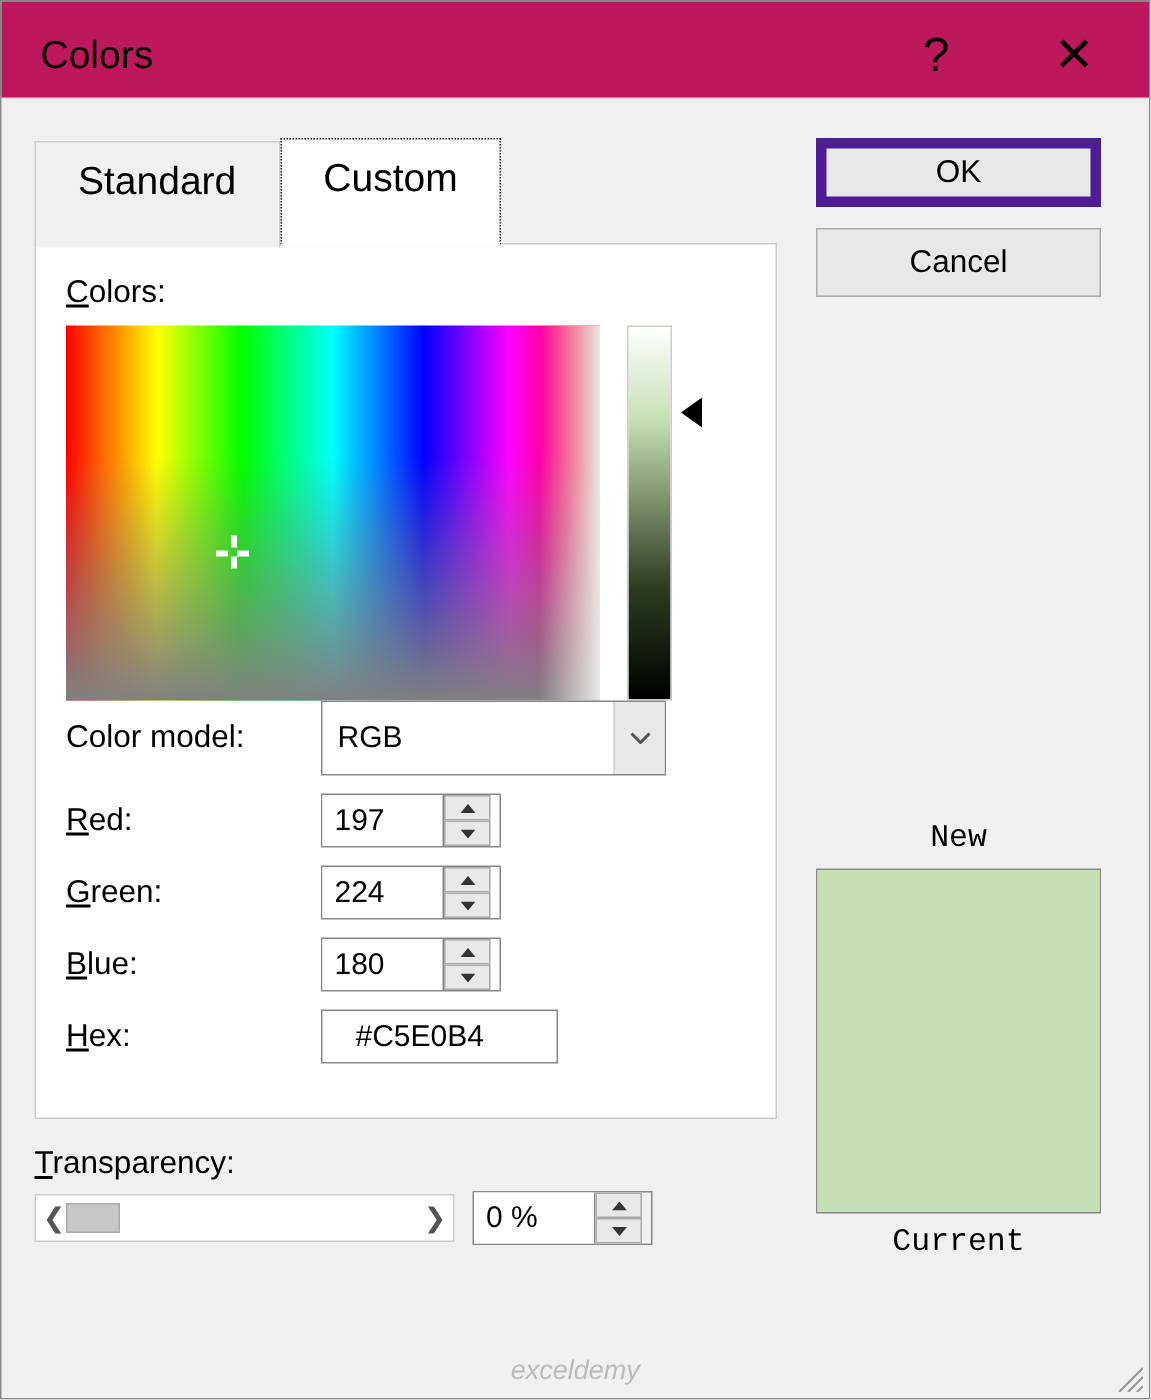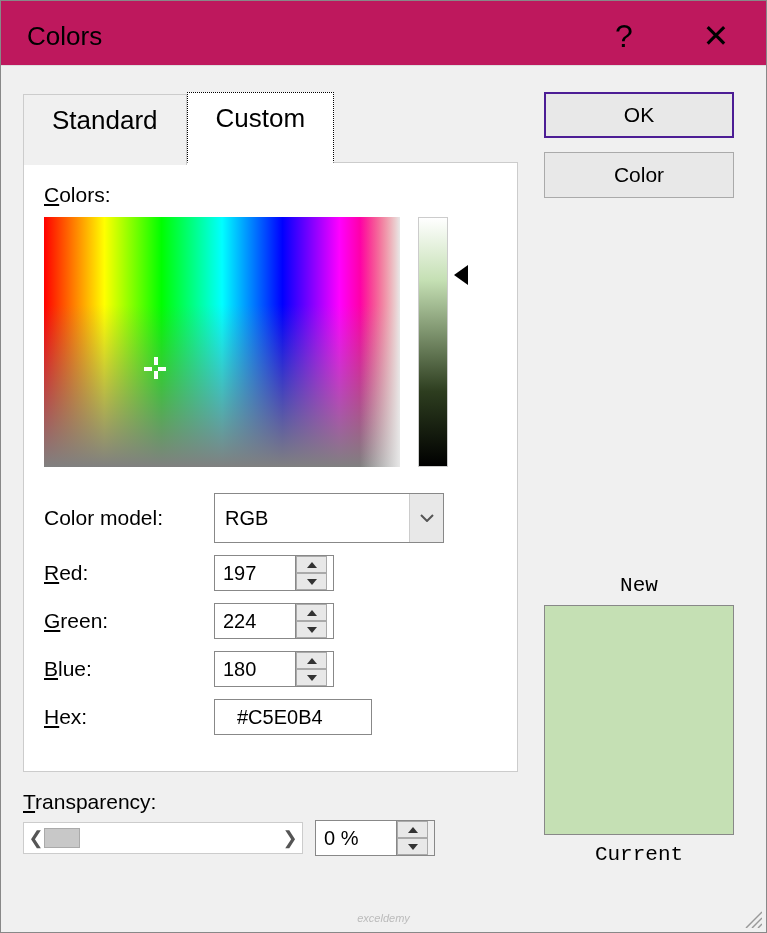--- a/index.html
+++ b/index.html
@@ -32,50 +32,50 @@
   position:absolute; right:0; top:0; width:40px; height:100%;
   background:linear-gradient(to right, rgba(128,128,128,0), #e8e8e8);
 }
 .crosshair { position: absolute; width: 20px; height: 20px; pointer-events: none; }
 .crosshair::before, .crosshair::after { content: ''; position: absolute; background: #fff; }
 .crosshair::before { left: 8px; top: -2px; width: 4px; height: 8px; box-shadow: 0 14px 0 #fff; }
 .crosshair::after { top: 8px; left: -2px; height: 4px; width: 8px; box-shadow: 14px 0 0 #fff; }
 .lum-col { display:flex; align-items:flex-start; gap:4px; }
 .lum-bar { width: 30px; height: 250px; background: linear-gradient(to bottom, #fff 0%, #C5E0B4 25%, #2d3d1f 70%, #000 100%); border:1px solid #ccc; }
 .lum-arrow { width: 0; height: 0; border-top: 10px solid transparent; border-bottom: 10px solid transparent; border-right: 14px solid #000; margin-top: 48px; margin-left: 2px; cursor: pointer; }
-.form { margin-top: 26px; }
+.form { }
 .form-row { display: flex; align-items: center; margin-bottom: 12px; }
 .form-label { width: 170px; font-size: 21px; }
 .form-label u { text-decoration: underline; }
 .select-wrap { position: relative; width: 230px; }
 .select-field { width: 100%; height: 50px; border: 1px solid #888; background: #fff; padding: 0 40px 0 10px; font-size: 20px; text-align: left; cursor: pointer; }
 .select-arrow { position: absolute; right: 1px; top: 1px; bottom: 1px; width: 34px; background: #e8e8e8; border-left: 1px solid #ccc; display: flex; align-items: center; justify-content: center; pointer-events: none; }
 .select-arrow svg { width: 14px; height: 8px; }
 .spinner { display: flex; border: 1px solid #888; width: 120px; height: 36px; }
 .spinner input { border: none; width: 80px; padding: 0 8px; font-size: 20px; outline: none; }
 .spinner-btns { width: 32px; border-left: 1px solid #888; display: flex; flex-direction: column; }
 .spinner-btn { flex: 1; background: #e8e8e8; border: 1px solid #aaa; display: flex; align-items: center; justify-content: center; cursor: pointer; }
 .spinner-btn svg { width: 10px; height: 6px; }
 .hex-input { width: 158px; height: 36px; border: 1px solid #888; padding: 0 22px; font-size: 20px; }
 .btn { width: 190px; height: 46px; background: #e8e8e8; border: 1px solid #aaa; font-size: 21px; cursor: pointer; margin-bottom: 14px; }
-.btn.primary { border: 2px solid #4c1d95; }
+.btn.primary { border: 7px solid #4c1d95; }
 .preview-area { margin-top: auto; text-align: center; width: 100%; }
 .preview-label { font-size: 21px; margin-bottom: 8px; font-family: Liberation Mono, monospace; }
 .preview-box { width: 190px; height: 230px; border: 1px solid #888; margin: 0 auto; }
 .preview-new { height: 100%; }
 .transparency-area { padding: 0 22px 18px 22px; }
 .transparency-label { font-size: 21px; margin-bottom: 6px; }
 .trans-row { display:flex; align-items:center; gap: 12px; }
 .slider-wrap { display:flex; align-items:center; width: 280px; height: 32px; border:1px solid #ccc; background:#fff; padding: 0 4px; }
 .slider-arrow { width: 16px; text-align:center; font-size: 18px; cursor:pointer; color:#555; }
 .slider-thumb { width: 36px; height: 20px; background: #c8c8c8; border:1px solid #aaa; cursor:pointer; }
 .slider-track { flex:1; }
 .resize-grip { position:absolute; right:4px; bottom:4px; width:22px; height:22px; }
 .resize-grip svg { width:100%; height:100%; }
-.watermark { position:absolute; bottom:8px; left:50%; transform:translateX(-50%); font-size:11px; color:#bbb; font-style:italic; }
+.watermark { position:absolute; bottom:8px; left:50%; transform:translateX(-50%); font-size:18px; color:#bbb; font-style:italic; }
 </style>
 </head>
 <body>
 
 <div class="dialog">
 
   <div class="titlebar">
     <div class="titlebar-title">Colors</div>
     <div class="titlebar-btn">?</div>
     <div class="titlebar-btn">✕</div>
@@ -217,21 +217,21 @@
                   </svg>
                 </div>
             </div>
           </div>
         </div>
       </div>
     </div>
 
     <div class="right">
       <button class="btn primary">OK</button>
-      <button class="btn">Color</button>
+      <button class="btn">Cancel</button>
 
       <div class="preview-area">
         <div class="preview-label">New</div>
         <div class="preview-box">
           <div class="preview-new" style="background:#C5E0B4;"></div>
         </div>
         <div class="preview-label" style="margin-top:8px;">Current</div>
       </div>
     </div>
   </div>

